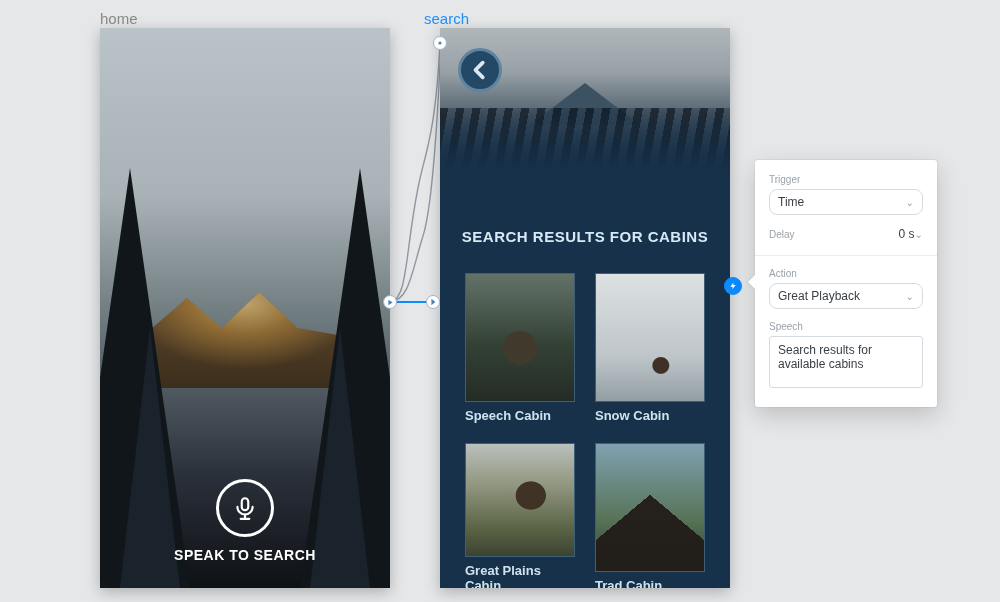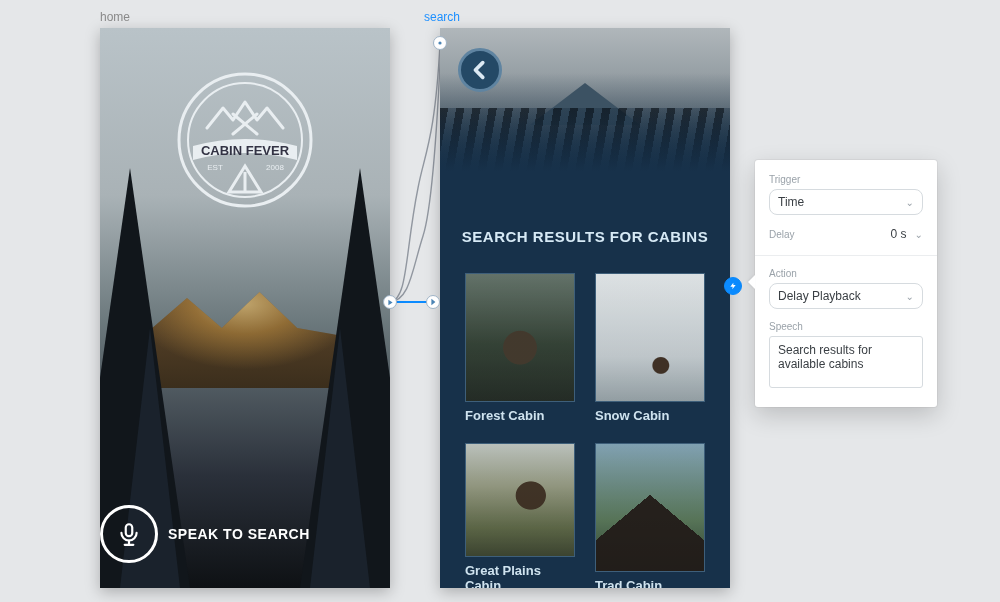--- a/index.html
+++ b/index.html
@@ -9,21 +9,21 @@
     font-family: -apple-system, BlinkMacSystemFont, "Segoe UI", Helvetica, Arial, sans-serif;
     font-size: 13px;
     color: #333;
     position: relative;
     overflow: hidden;
   }
 
   
   .page-label {
     position: absolute;
-    font-size: 12px;
+    font-size: 15px;
     color: #8a8a8a;
     font-weight: 500;
   }
   .page-label.active { color: #1e90ff; }
 
   
   .phone {
     position: absolute;
     width: 290px;
     height: 560px;
@@ -58,21 +58,21 @@
 
   
   .logo {
     position:absolute; top:42px; left:50%; transform:translateX(-50%);
     width:140px; height:140px;
   }
 
   
   .speak-wrap {
     position:absolute; bottom:25px; left:0; right:0;
-    display:flex; flex-direction:row; align-items:center; gap:10px;
+    display:flex; flex-direction:column; align-items:center; gap:10px;
     z-index:5;
   }
   .mic-circle {
     width:58px; height:58px; border:3px solid #fff; border-radius:50%;
     display:flex; align-items:center; justify-content:center;
   }
   .speak-label {
     color:#fff; font-weight:800; letter-spacing:0.5px; font-size:14px;
     font-family: "Arial Black", Arial, sans-serif;
   }
@@ -214,21 +214,21 @@
     color:#3a3f44;
     background:#fff;
     cursor:pointer;
   }
   .select .chev { color:#9aa2a9; font-size:10px;}
   .row-delay{
     display:flex; align-items:center; justify-content:space-between;
     margin-top:12px;
   }
   .row-delay .lbl{ font-size:10px; color:#9aa2a9; }
-  .row-delay .val{ font-size:12px; color:#3a3f44; display:flex; align-items:center; gap:8px;}
+  .row-delay .val{ font-size:12px; color:#3a3f44; display:flex; align-items:center; }
   .row-delay .chev{ color:#9aa2a9; font-size:10px;}
   .divider{ border:none; border-top:1px solid #ebedef; margin:14px -14px 0; }
   .panel textarea{
     width:100%;
     height:52px;
     border:1px solid #d6dbdf;
     border-radius:3px;
     padding:6px 8px;
     font-family:inherit;
     font-size:12px;
@@ -250,41 +250,20 @@
 
 <div class="phone" id="phone-home">
 
   <div class="sky"></div>
   <div class="cabin-band"></div>
   <div class="tree t1"></div>
   <div class="tree t2"></div>
   <div class="tree t3"></div>
   <div class="tree t4"></div>
 
-  <div class="logo">
-    <svg viewBox="0 0 140 140" width="140" height="140">
-      <circle cx="70" cy="70" r="66" fill="none" stroke="#e9eef1" stroke-width="3"></circle>
-      <circle cx="70" cy="70" r="57" fill="none" stroke="#e9eef1" stroke-width="2"></circle>
-
-      <polyline points="32,58 48,38 58,50 70,32 82,50 92,38 108,58" fill="none" stroke="#e9eef1" stroke-width="3" stroke-linejoin="round" stroke-linecap="round"></polyline>
-
-      <g stroke="#e9eef1" stroke-width="3" stroke-linecap="round">
-        <line x1="58" y1="44" x2="82" y2="64"></line>
-        <line x1="82" y1="44" x2="58" y2="64"></line>
-      </g>
-
-      <path d="M18 76 Q70 62 122 76 L122 90 Q70 76 18 90 Z" fill="#e9eef1"></path>
-      <text x="70" y="85" text-anchor="middle" font-family="Arial Black, Arial" font-size="13" font-weight="900" fill="#334">CABIN FEVER</text>
-      <text x="40" y="100" text-anchor="middle" font-family="Arial" font-size="8" fill="#e9eef1">EST</text>
-      <text x="100" y="100" text-anchor="middle" font-family="Arial" font-size="8" fill="#e9eef1">2008</text>
-
-      <polygon points="70,96 86,122 54,122" fill="none" stroke="#e9eef1" stroke-width="3"></polygon>
-      <line x1="70" y1="102" x2="70" y2="122" stroke="#e9eef1" stroke-width="3"></line>
-    </svg>
-  </div>
 
   <div class="speak-wrap">
     <div class="mic-circle">
       <svg viewBox="0 0 24 24" width="26" height="26" fill="none" stroke="#fff" stroke-width="2" stroke-linecap="round" stroke-linejoin="round">
         <rect x="9" y="3" width="6" height="11" rx="3"></rect>
         <path d="M5 11a7 7 0 0 0 14 0"></path>
         <line x1="12" y1="18" x2="12" y2="22"></line>
         <line x1="8" y1="22" x2="16" y2="22"></line>
       </svg>
     </div>
@@ -306,21 +285,21 @@
   <div class="back-btn">
     <svg viewBox="0 0 24 24" width="22" height="22">
         <path d="M15 4 L7 12 L15 20" fill="none" stroke="#dbe9f4" stroke-width="4" stroke-linecap="round" stroke-linejoin="round"></path>
       </svg>
   </div>
   <div class="results-title">SEARCH RESULTS FOR CABINS</div>
 
   <div class="grid">
     <div class="card">
       <div class="thumb forest"></div>
-      <div class="card-label">Forest Cabin</div>
+      <div class="card-label">Speech Cabin</div>
     </div>
     <div class="card">
       <div class="thumb snow"></div>
       <div class="card-label">Snow Cabin</div>
     </div>
     <div class="card">
       <div class="thumb plains"></div>
       <div class="card-label">Great Plains Cabin</div>
     </div>
     <div class="card">
@@ -355,18 +334,18 @@
   <div class="row-delay">
     <span class="lbl">Delay</span>
     <span class="val">
       <span>0 s</span>
       <span class="chev">⌄</span>
     </span>
   </div>
   <hr class="divider">
   <div class="section-label">Action</div>
   <div class="select">
-    <span>Delay Playback</span>
+    <span>Great Playback</span>
     <span class="chev">⌄</span>
   </div>
   <div class="section-label">Speech</div>
   <textarea style="">Search results for available cabins</textarea>
 </div>
 
 </body></html>

